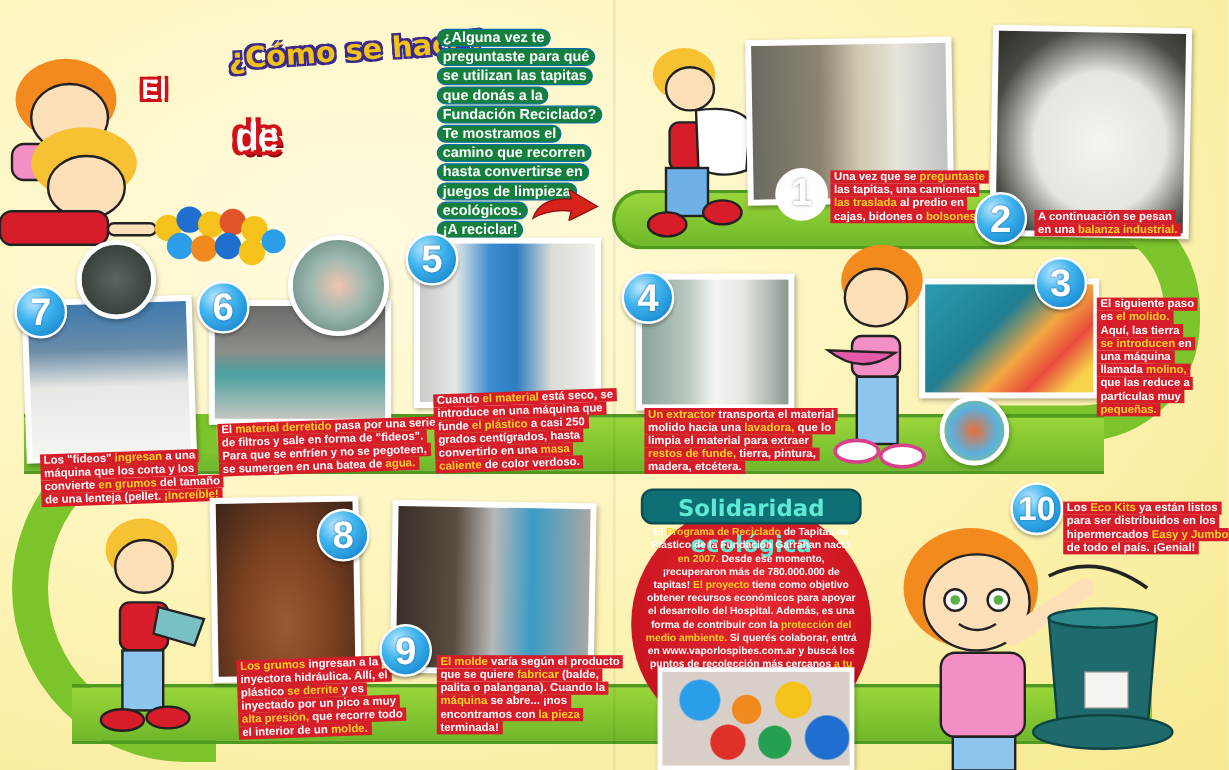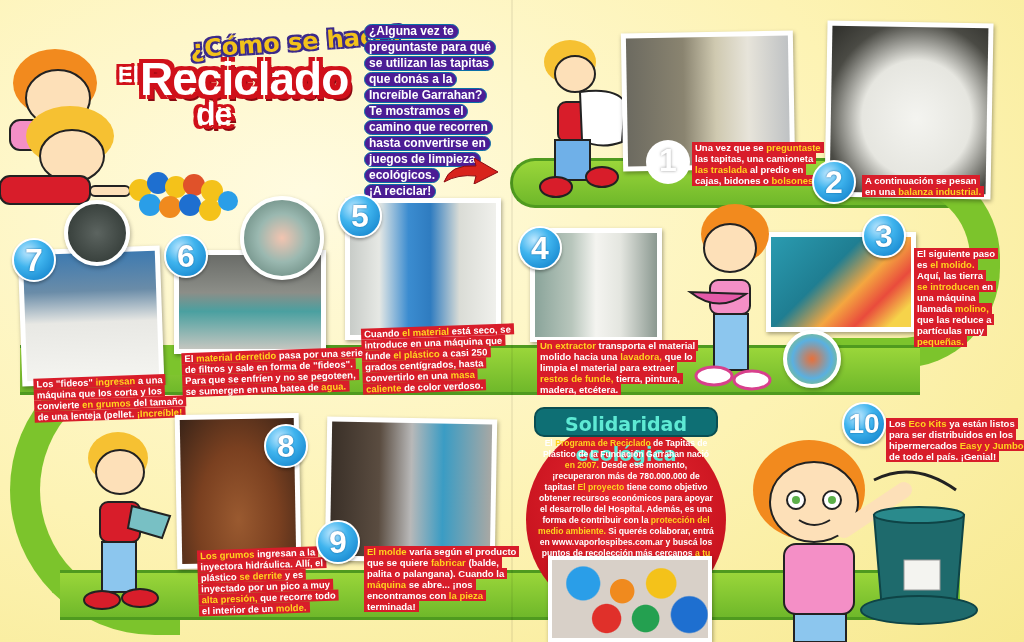--- a/index.html
+++ b/index.html
@@ -23,21 +23,21 @@
   
   .kicker { position: absolute; left: 190px; top: 28px; font-family: "DejaVu Sans", sans-serif; font-weight: bold; font-size: 24px; color: #f2c21b; text-shadow: -2px -2px 0 #3b2a8a, 2px -2px 0 #3b2a8a, -2px 2px 0 #3b2a8a, 2px 2px 0 #3b2a8a; transform: rotate(-4deg); }
   .title-el { position: absolute; left: 118px; top: 62px; font-size: 22px; font-weight: bold; color: #fff; text-shadow: -3px -3px 0 #d0101a, 3px -3px 0 #d0101a, -3px 3px 0 #d0101a, 3px 3px 0 #d0101a; }
   .title-big { position: absolute; font-family: "Liberation Sans", sans-serif; font-weight: bold; color: #fff; text-shadow: -4px -4px 0 #d0101a, 4px -4px 0 #d0101a, -4px 4px 0 #d0101a, 4px 4px 0 #d0101a, 5px 6px 0 #8a0a10; letter-spacing: -1px; }
   .t-reciclado { left: 140px; top: 52px; font-size: 46px; }
   .t-de { left: 196px; top: 96px; font-size: 32px; }
   .t-tapitas { left: 138px; top: 108px; font-size: 52px; }
 
   
   .intro { position: absolute; left: 364px; top: 24px; width: 150px; display: flex; flex-direction: column; gap: 1px; }
-  .intro span { display: inline-block; align-self: flex-start; background: #4c1d95; color: #fff; font-weight: bold; font-size: 12px; line-height: 13px; padding: 0 4px; border-radius: 8px; border: 1px solid #0a6fa8; }
+  .intro span { display: inline-block; align-self: flex-start; background: #15803d; color: #fff; font-weight: bold; font-size: 12px; line-height: 13px; padding: 0 4px; border-radius: 8px; border: 1px solid #0a6fa8; }
   .arrow { position: absolute; left: 440px; top: 158px; width: 60px; height: 26px; }
 
   
   .photo { position: absolute; background: #fff; padding: 5px; box-shadow: 1px 2px 4px rgba(0,0,0,.35); }
   .photo .img { width: 100%; height: 100%; }
   .circle-photo { position: absolute; border-radius: 50%; border: 4px solid #fff; box-shadow: 1px 2px 4px rgba(0,0,0,.3); }
 
   
   .badge { position: absolute; width: 44px; height: 44px; border-radius: 50%; background: radial-gradient(circle at 35% 30%, #bfe8ff 0%, #3fb4ee 40%, #0a78c4 100%); border: 2px solid #fff; color: #fff; font-weight: bold; font-size: 32px; line-height: 40px; text-align: center; text-shadow: 0 0 2px #0a5c99; box-shadow: 0 2px 3px rgba(0,0,0,.3); }
   .badge.small-num { font-size: 28px; }
@@ -89,29 +89,28 @@
     <circle cx="92" cy="26" r="11" fill="#f4c21a"></circle>
       <circle cx="30" cy="40" r="11" fill="#2a9ee8"></circle>
     <circle cx="50" cy="42" r="11" fill="#f08a1e"></circle>
       <circle cx="70" cy="40" r="11" fill="#1e6fd0"></circle>
     <circle cx="90" cy="45" r="11" fill="#f4c21a"></circle>
       <circle cx="108" cy="36" r="10" fill="#2a9ee8"></circle>
   </svg>
 
   <div class="kicker">¿Cómo se hace?</div>
   <div class="title-el">El</div>
-  <div class="title-big t-reciclado">Reciclado</div>
   <div class="title-big t-de">de</div>
 
   <div class="intro">
     <span>¿Alguna vez te</span>
     <span>preguntaste para qué</span>
     <span>se utilizan las tapitas</span>
     <span>que donás a la</span>
-    <span>Increíble Garrahan?</span>
+    <span>Fundación Reciclado?</span>
     <span>Te mostramos el</span>
     <span>camino que recorren</span>
     <span>hasta convertirse en</span>
     <span>juegos de limpieza</span>
     <span>ecológicos.</span>
     <span>¡A reciclar!</span>
   </div>
 
   <svg class="arrow" viewBox="0 0 60 26">
     <path d="M4 24 Q10 6 36 8 L34 0 L58 14 L34 26 L36 18 Q18 16 4 24 Z" fill="#d8231c" stroke="#8a0a10" stroke-width="1"></path>

